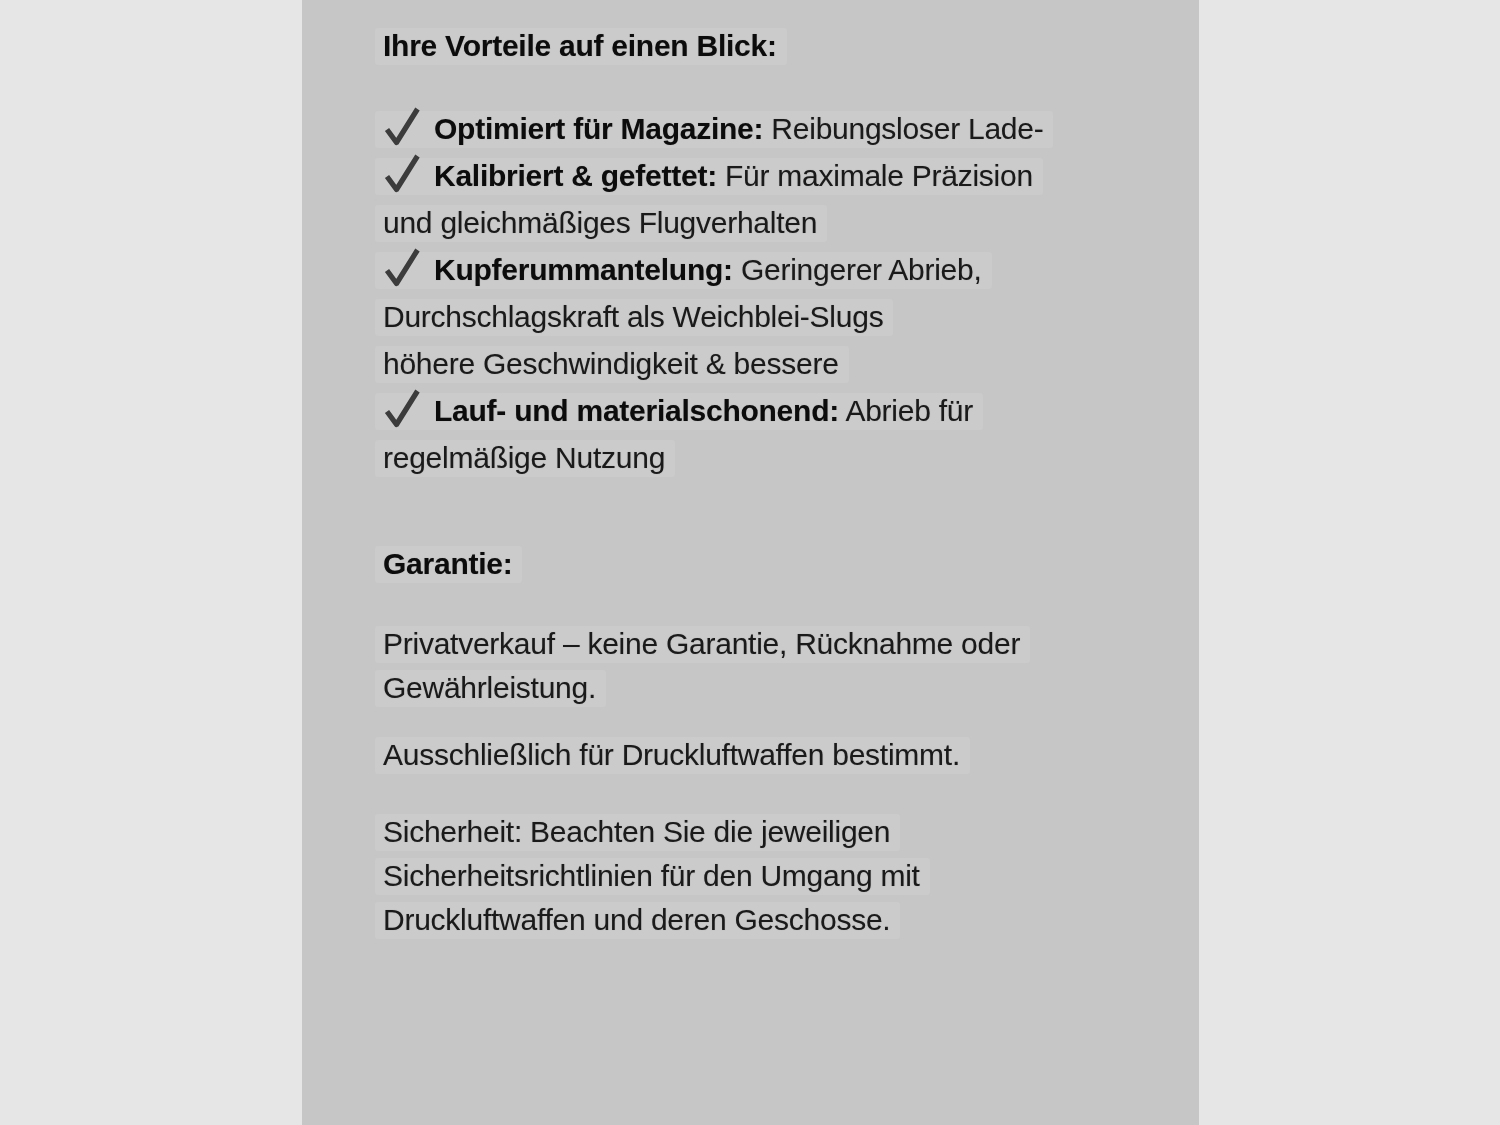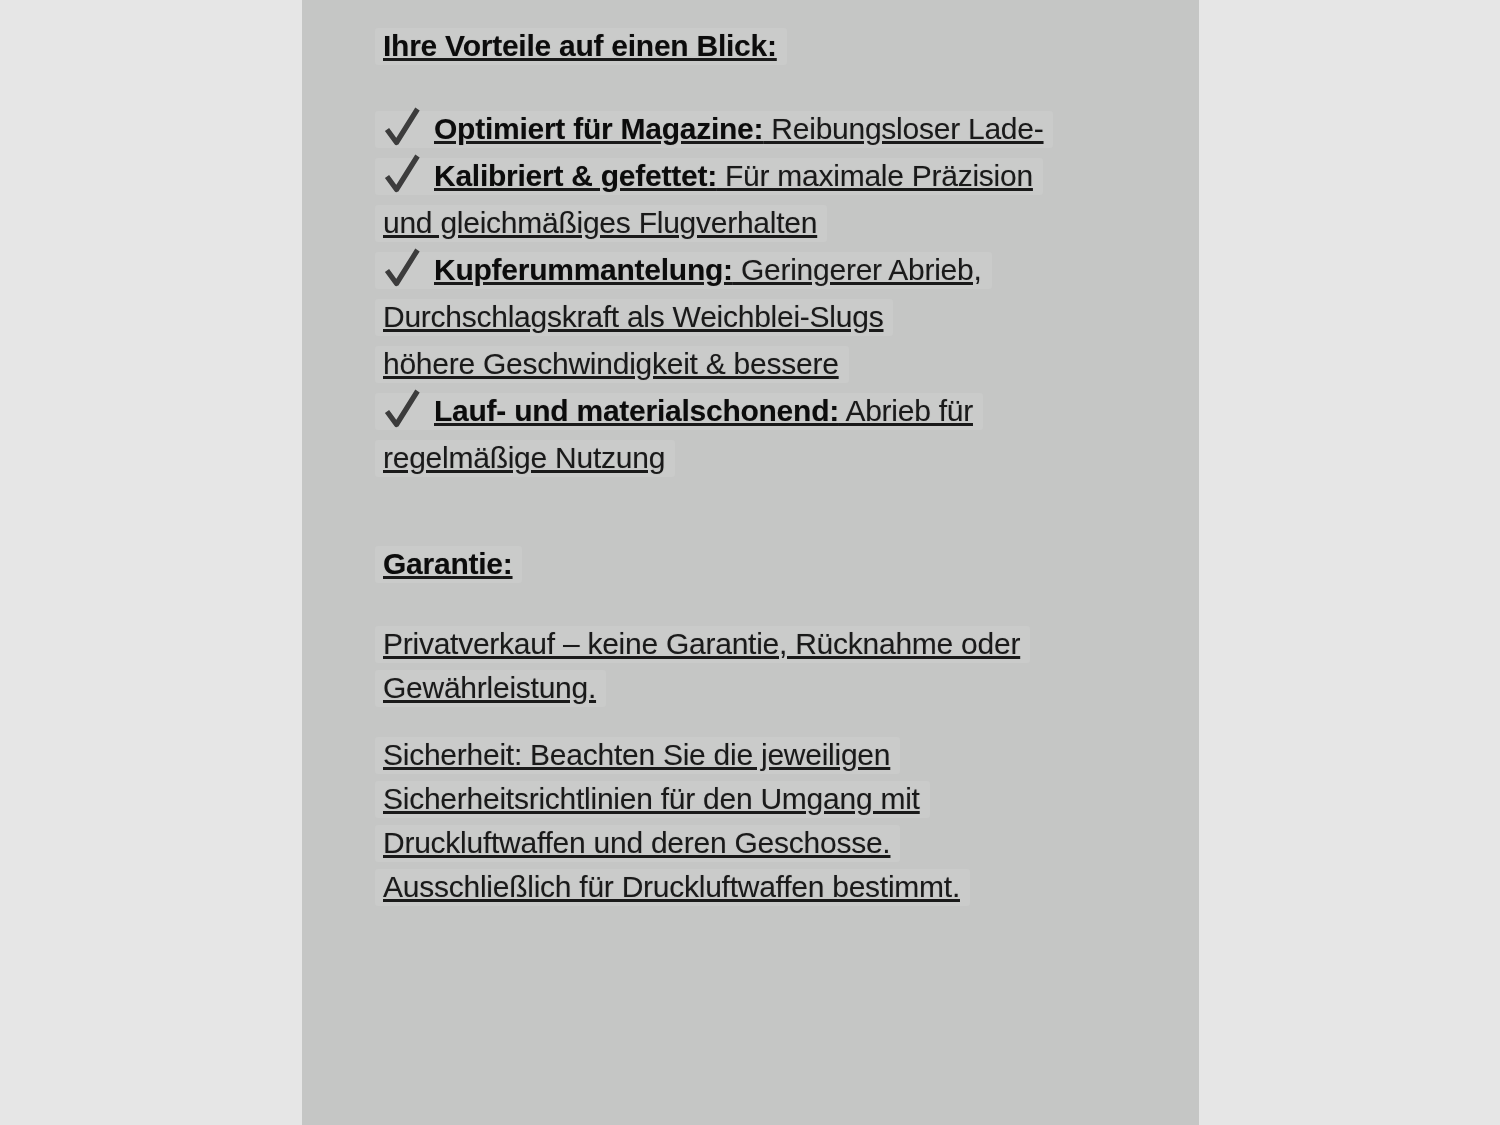--- a/index.html
+++ b/index.html
@@ -41,21 +41,20 @@
     color: var(--text-color, #1a1a1a);
     white-space: nowrap;
     text-shadow: 0 0 1px rgba(70,70,70,0.35);
   }
   
   .halo {
     background: rgba(255,255,255,0.09);
     border-radius: 3px;
     padding: 1px 10px 3px 8px;
     margin-left: -8px;
-    text-decoration: underline;
   }
   .seg { font-weight: 400; }
   .seg.bold { font-weight: 700; color: #0c0c0c; }
   .check {
     display: inline-block;
     width: 38px;
     height: 42px;
     margin-right: 13px;
     vertical-align: -8px;
   }
@@ -100,23 +99,23 @@
                 </svg></span><span class="seg bold" data-name="bold-label">Lauf- und materialschonend:</span><span class="seg" data-name="text-segment"> Abrieb für</span></span></div>
           <div class="line" data-name="text-line"><span class="halo" data-name="text-halo"><span class="seg" data-name="text-segment">regelmäßige Nutzung</span></span></div>
         </div>
         <div class="block" data-name="notes-heading">
           <div class="line" data-name="text-line"><span class="halo" data-name="text-halo"><span class="seg bold" data-name="bold-label">Garantie:</span></span></div>
         </div>
         <div class="block" data-name="private-sale-note">
           <div class="line" data-name="text-line"><span class="halo" data-name="text-halo"><span class="seg" data-name="text-segment">Privatverkauf – keine Garantie, Rücknahme oder</span></span></div>
           <div class="line" data-name="text-line"><span class="halo" data-name="text-halo"><span class="seg" data-name="text-segment">Gewährleistung.</span></span></div>
         </div>
+        <div class="block" data-name="airgun-note">
+          <div class="line" data-name="text-line"><span class="halo" data-name="text-halo"><span class="seg" data-name="text-segment">Ausschließlich für Druckluftwaffen bestimmt.</span></span></div>
+        </div>
         <div class="block" data-name="safety-note">
           <div class="line" data-name="text-line"><span class="halo" data-name="text-halo"><span class="seg" data-name="text-segment">Sicherheit: Beachten Sie die jeweiligen</span></span></div>
           <div class="line" data-name="text-line"><span class="halo" data-name="text-halo"><span class="seg" data-name="text-segment">Sicherheitsrichtlinien für den Umgang mit</span></span></div>
           <div class="line" data-name="text-line"><span class="halo" data-name="text-halo"><span class="seg" data-name="text-segment">Druckluftwaffen und deren Geschosse.</span></span></div>
-        </div>
-        <div class="block" data-name="airgun-note">
-          <div class="line" data-name="text-line"><span class="halo" data-name="text-halo"><span class="seg" data-name="text-segment">Ausschließlich für Druckluftwaffen bestimmt.</span></span></div>
         </div>
       </div>
   </div>
 </div>
 
 </body></html>

